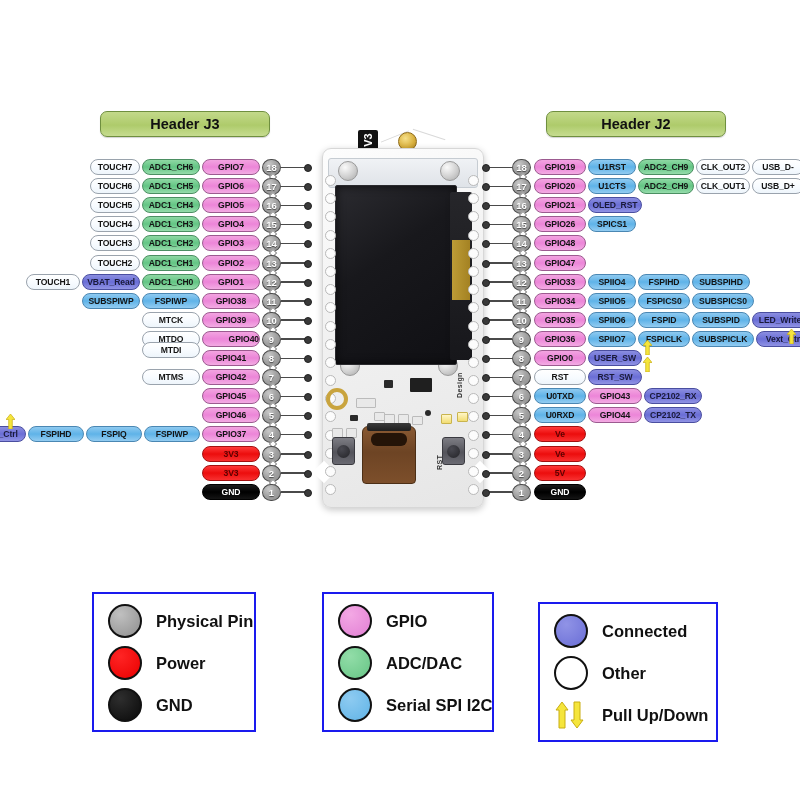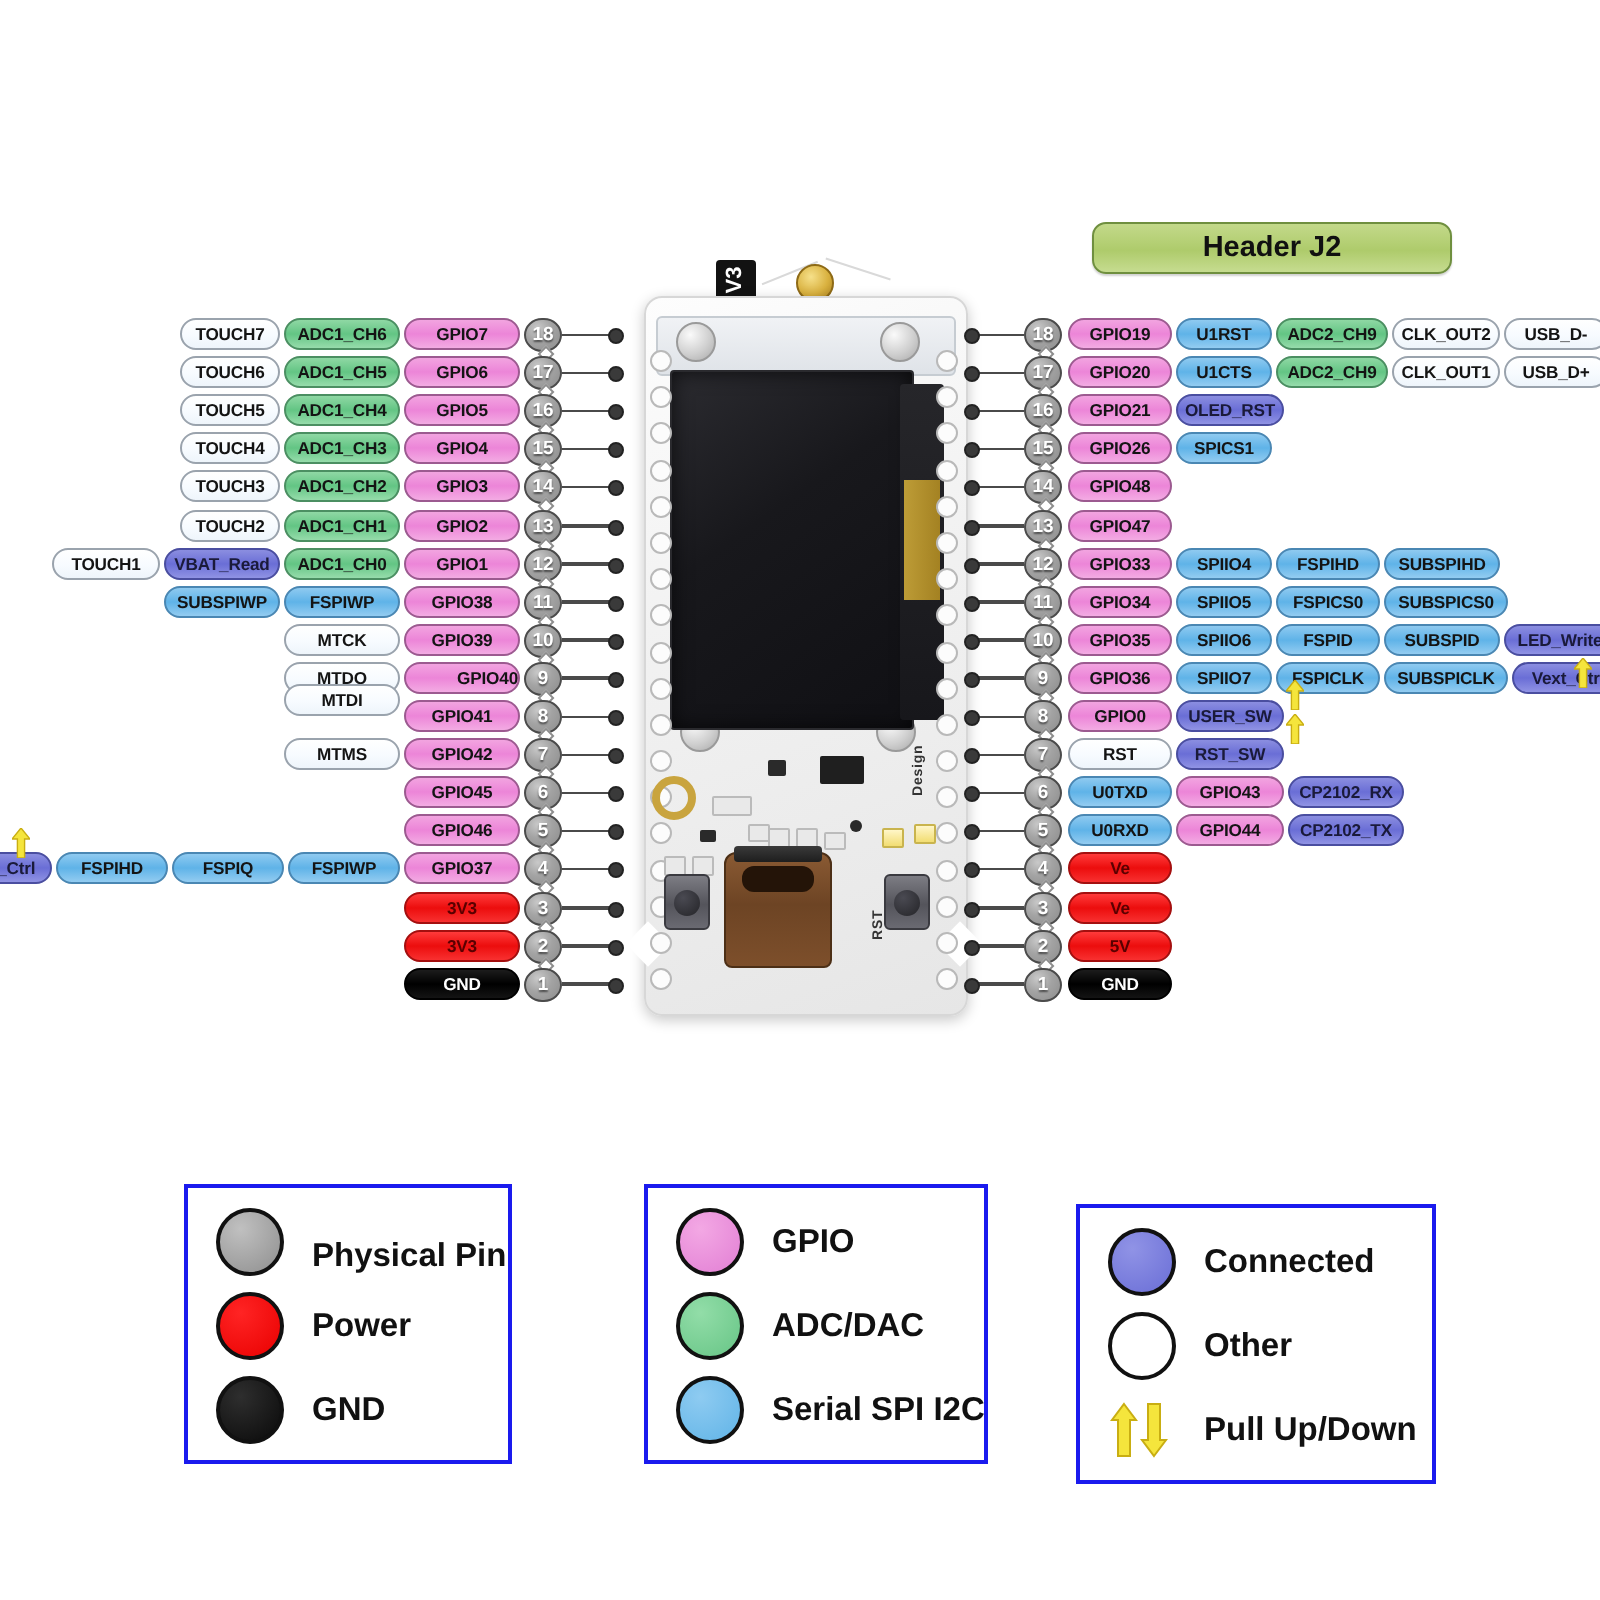--- a/index.html
+++ b/index.html
@@ -151,20 +151,21 @@
   .d-ser{background:radial-gradient(circle at 34% 28%,#8ecbf1,#61b4e7);}
   .d-conn{background:radial-gradient(circle at 34% 28%,#9093e6,#6a6ed6);}
   .d-oth{background:#ffffff;}
   .lg-arrows{width:34px;height:34px;flex:0 0 auto;position:relative;}
 </style>
 </head>
 <body>
 
 <div id="stage">
 
+  <div class="hdr-badge" style="left:100px;top:111px;width:168px;">Header J3</div>
   <div class="hdr-badge" style="left:546px;top:111px;width:178px;">Header J2</div>
 
   <div id="board">
 
     <div class="ant-wire" style="left:80px;top:6px;width:30px;transform:rotate(-22deg);"></div>
     <div class="ant-wire" style="left:112px;top:4px;width:34px;transform:rotate(18deg);"></div>
     <div class="ipex"></div>
     <div class="v3tag">
       <span>V3</span>
     </div>
@@ -497,21 +498,21 @@
       <div class="arrow" style="left:643px;top:357px;"><svg width="9" height="15" viewBox="0 0 9 15">
           <polygon points="4.5,0 9,5.5 6.3,5.5 6.3,15 2.7,15 2.7,5.5 0,5.5" fill="#f5e53c" stroke="#c9ae12" stroke-width="0.7"></polygon>
         </svg></div>
       <div class="arrow" style="left:787px;top:329px;"><svg width="9" height="15" viewBox="0 0 9 15">
           <polygon points="4.5,0 9,5.5 6.3,5.5 6.3,15 2.7,15 2.7,5.5 0,5.5" fill="#f5e53c" stroke="#c9ae12" stroke-width="0.7"></polygon>
         </svg></div>
     </div>
 
   <div class="legend" style="left:92px;top:592px;width:164px;height:140px;">
     <div id="lg1">
-        <div class="legend-row" style="left:14px;top:10px;align-items:flex-end;">
+        <div class="legend-row" style="left:14px;top:10px;">
           <div class="lg-dot d-pin"></div>
           <div class="lg-txt">Physical Pin</div>
         </div>
         <div class="legend-row" style="left:14px;top:52px;">
           <div class="lg-dot d-pow"></div>
           <div class="lg-txt">Power</div>
         </div>
         <div class="legend-row" style="left:14px;top:94px;">
           <div class="lg-dot d-gnd"></div>
           <div class="lg-txt">GND</div>

